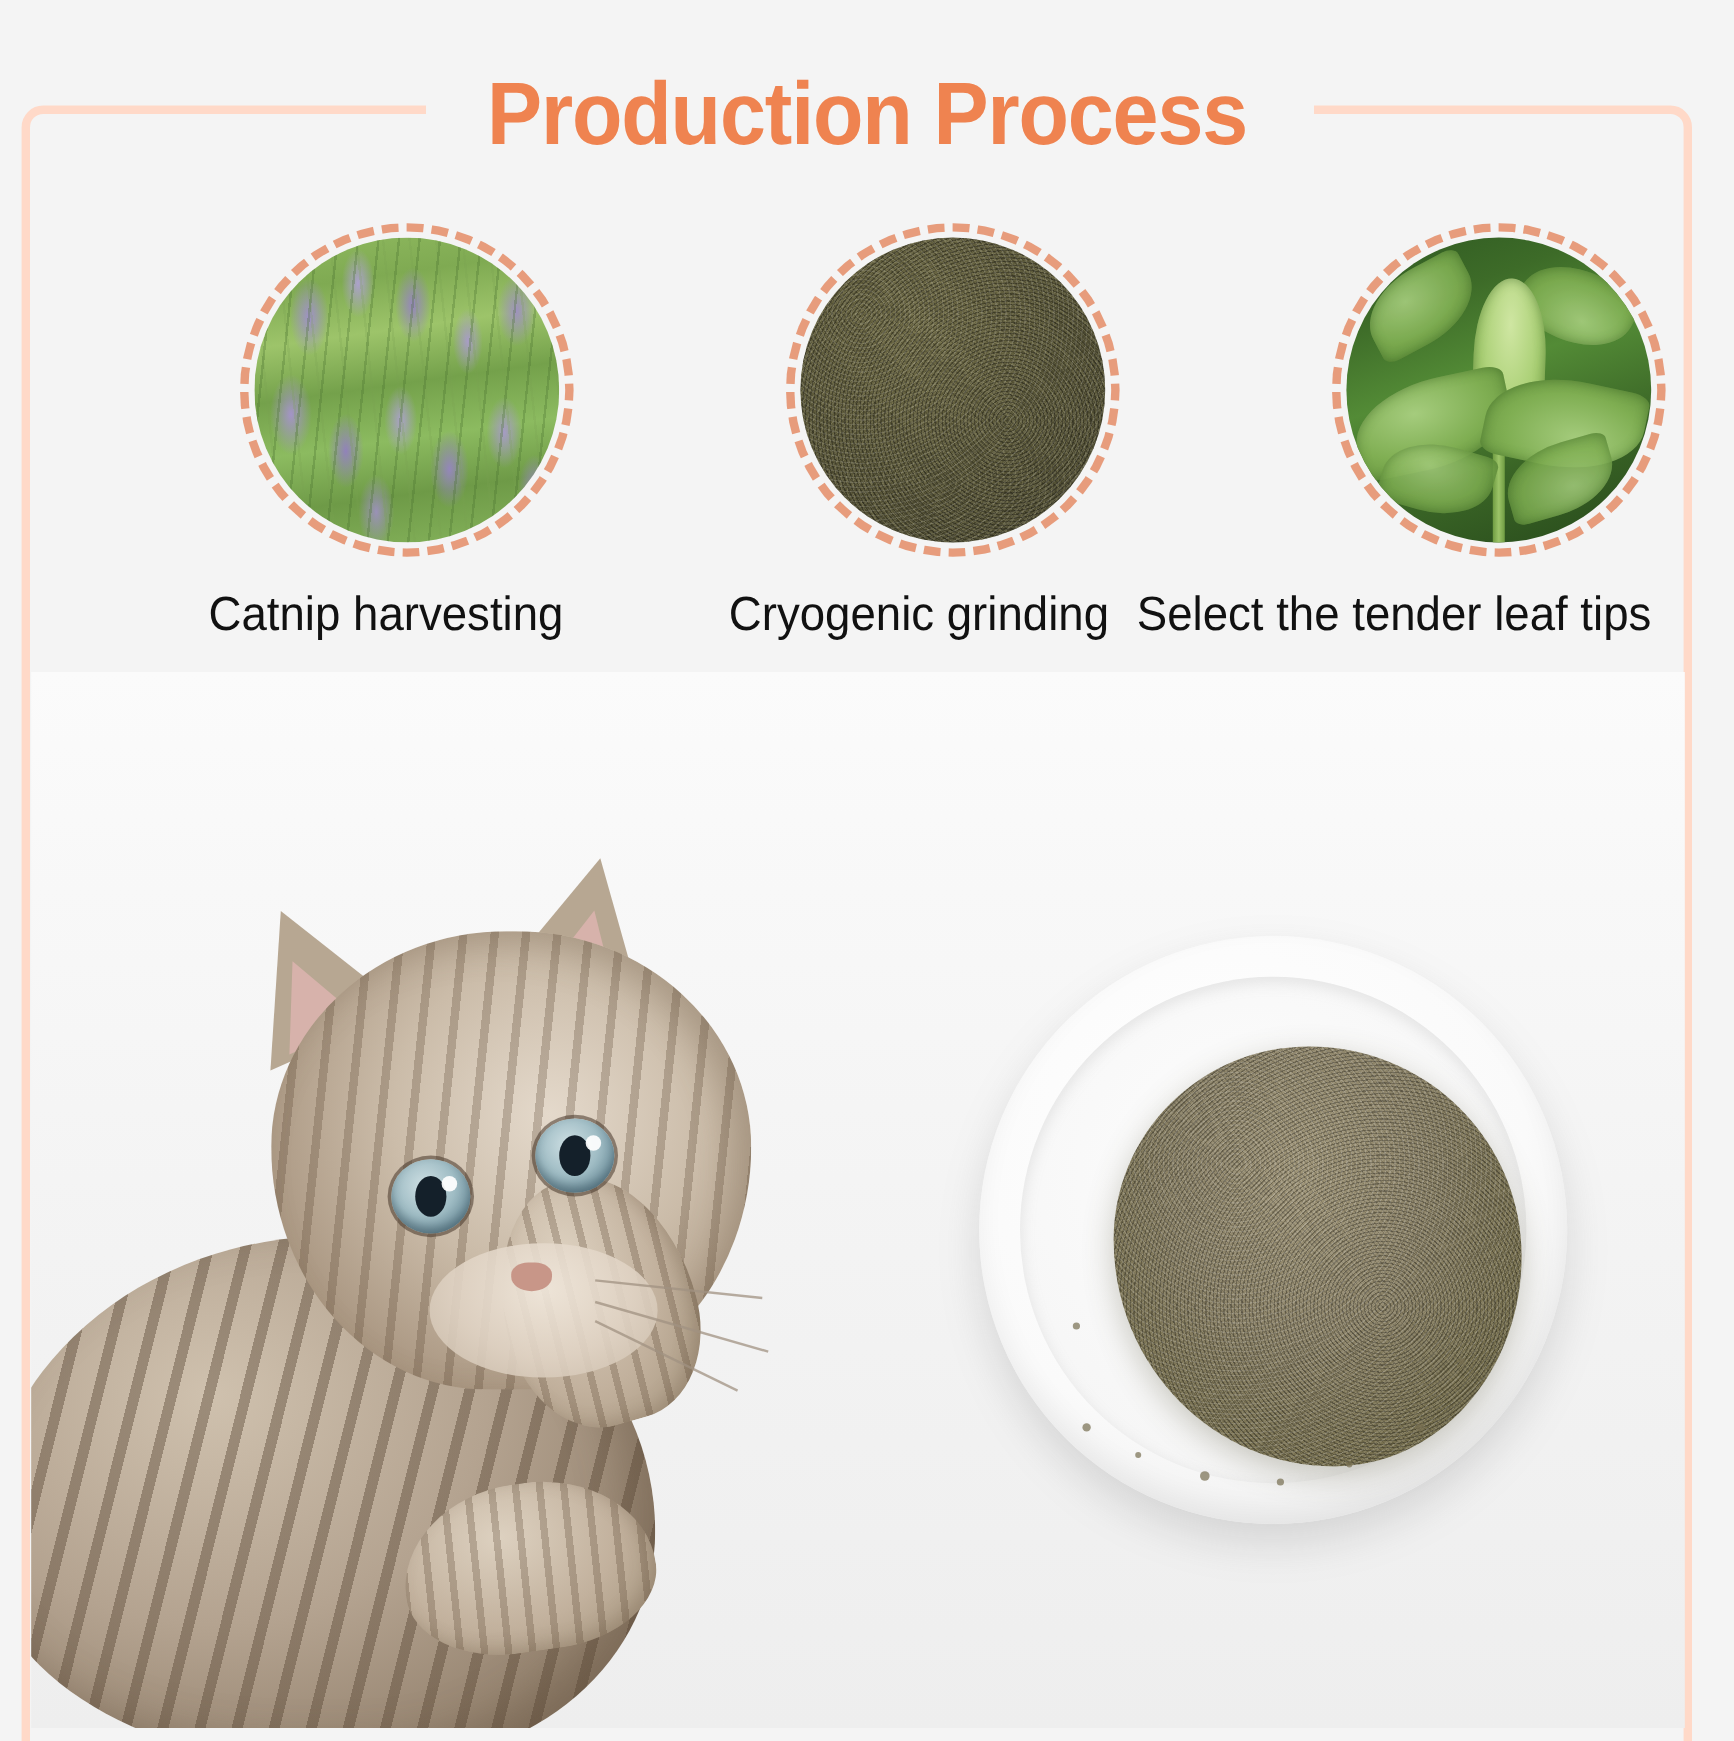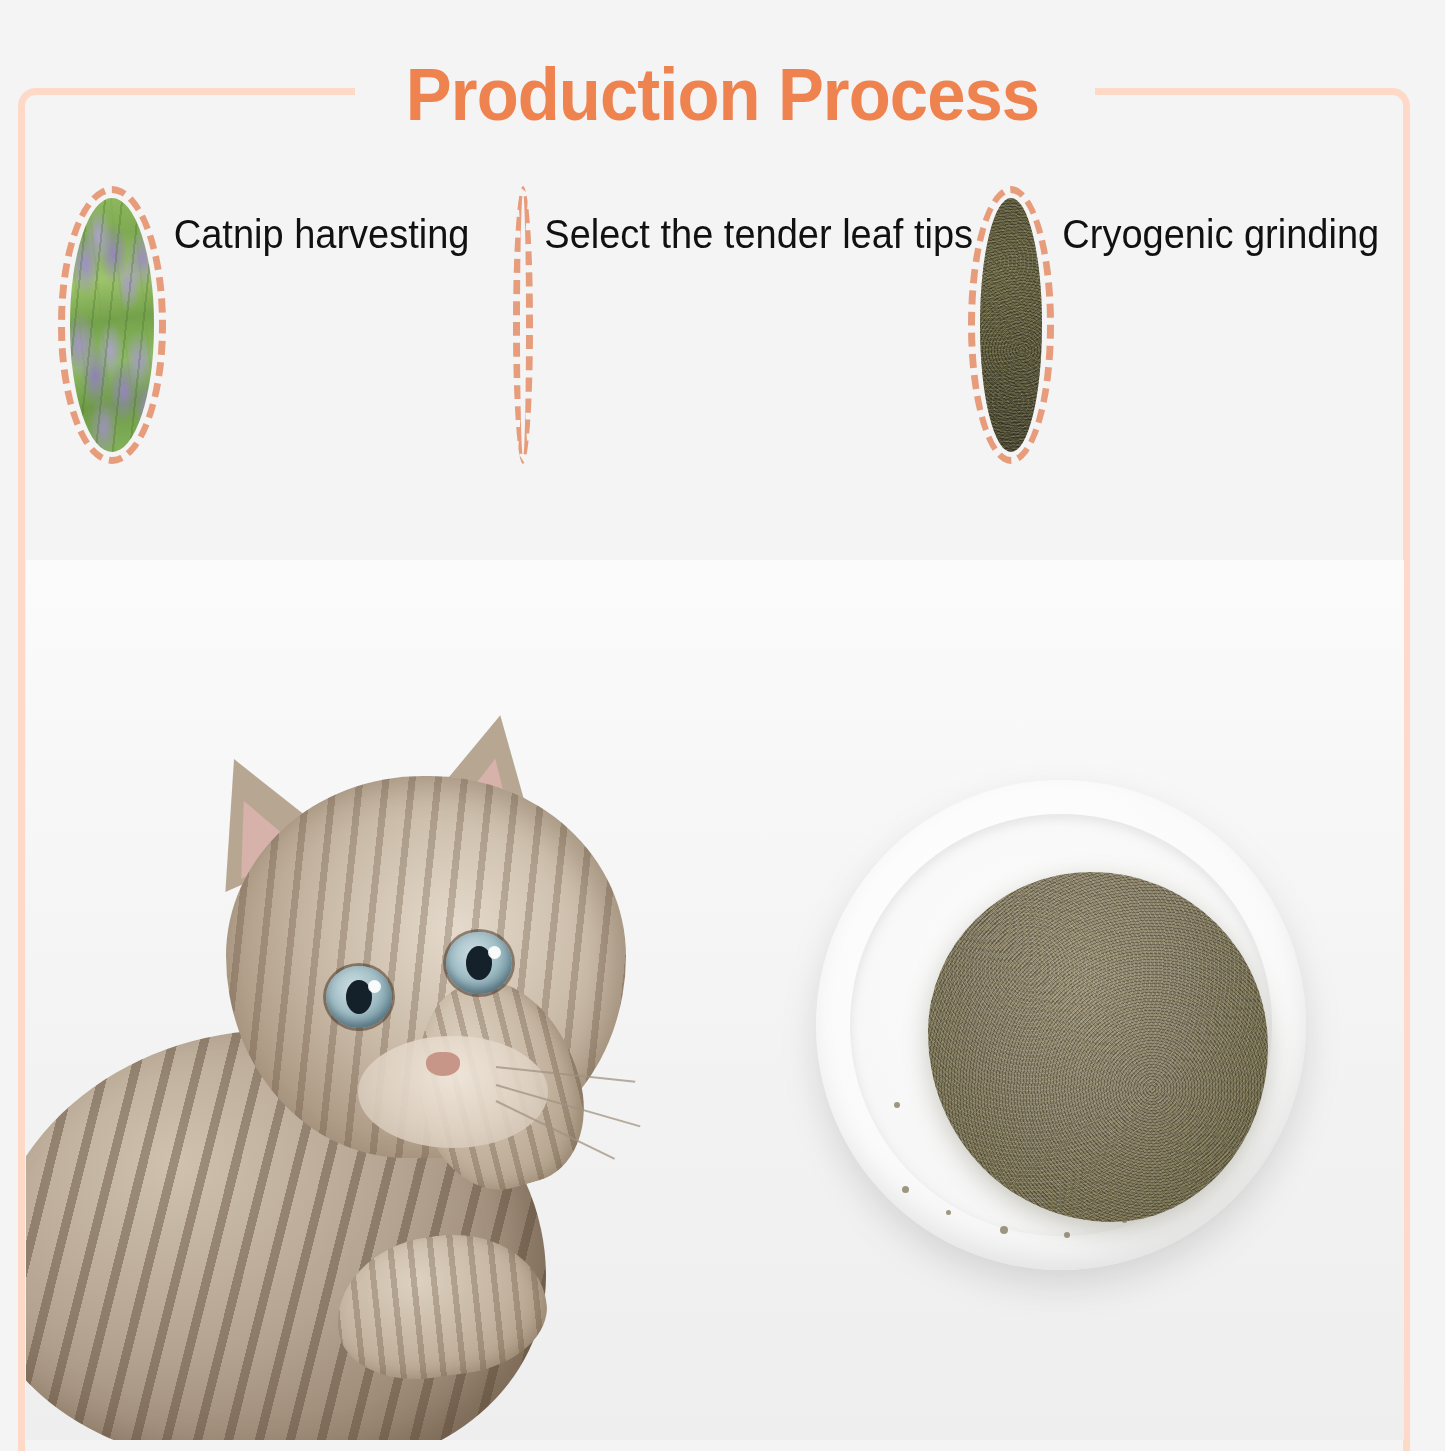--- a/index.html
+++ b/index.html
@@ -60,22 +60,22 @@
     left: 0;
     width: 1445px;
     display: flex;
     justify-content: space-around;
     align-items: flex-start;
     padding: 0 40px;
   }
   .step {
     width: 420px;
     display: flex;
-    flex-direction: row;
-    align-items: flex-start;
+    flex-direction: column;
+    align-items: flex-end;
   }
   .step-circle {
     width: 278px;
     height: 278px;
     border-radius: 50%;
     border: 7px dashed #e79c7c;
     padding: 3px;
     overflow: hidden;
     position: relative;
     background: #f4f4f4;
@@ -337,39 +337,39 @@
 
   <div class="step">
     <div class="step-circle">
       <div class="photo photo-catnip-field"></div>
     </div>
     <div class="step-label">Catnip harvesting</div>
   </div>
 
   <div class="step">
     <div class="step-circle">
+      <div class="photo photo-powder"></div>
+    </div>
+    <div class="step-label">Cryogenic grinding</div>
+  </div>
+
+  <div class="step">
+    <div class="step-circle">
       <div class="photo photo-leaf-tips">
         <div class="leaf l-upl"></div>
         <div class="leaf l-upr"></div>
         <div class="stem"></div>
         <div class="leaf l-tip"></div>
         <div class="leaf l-left"></div>
         <div class="leaf l-right"></div>
         <div class="leaf l-botl"></div>
         <div class="leaf l-botr"></div>
       </div>
     </div>
     <div class="step-label">Select the tender leaf tips</div>
-  </div>
-
-  <div class="step">
-    <div class="step-circle">
-      <div class="photo photo-powder"></div>
-    </div>
-    <div class="step-label">Cryogenic grinding</div>
   </div>
 
 </div>
 
 <div id="hero-photo">
 
   <div id="kitten">
     <div class="kbody"></div>
     <div class="kear left"></div>
     <div class="kear right"></div>

